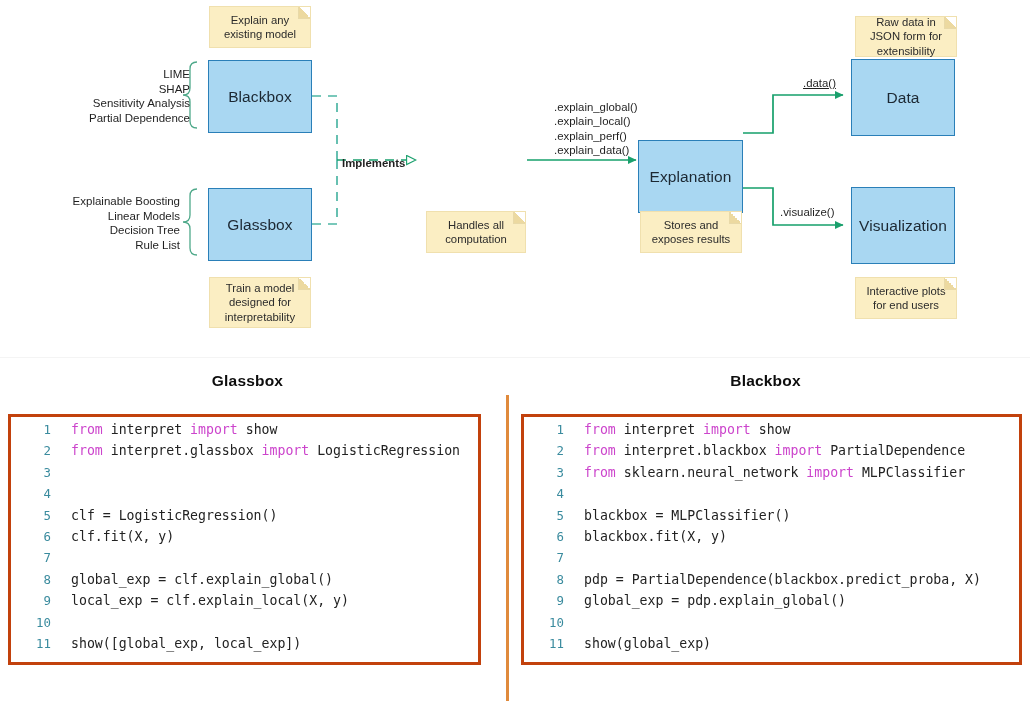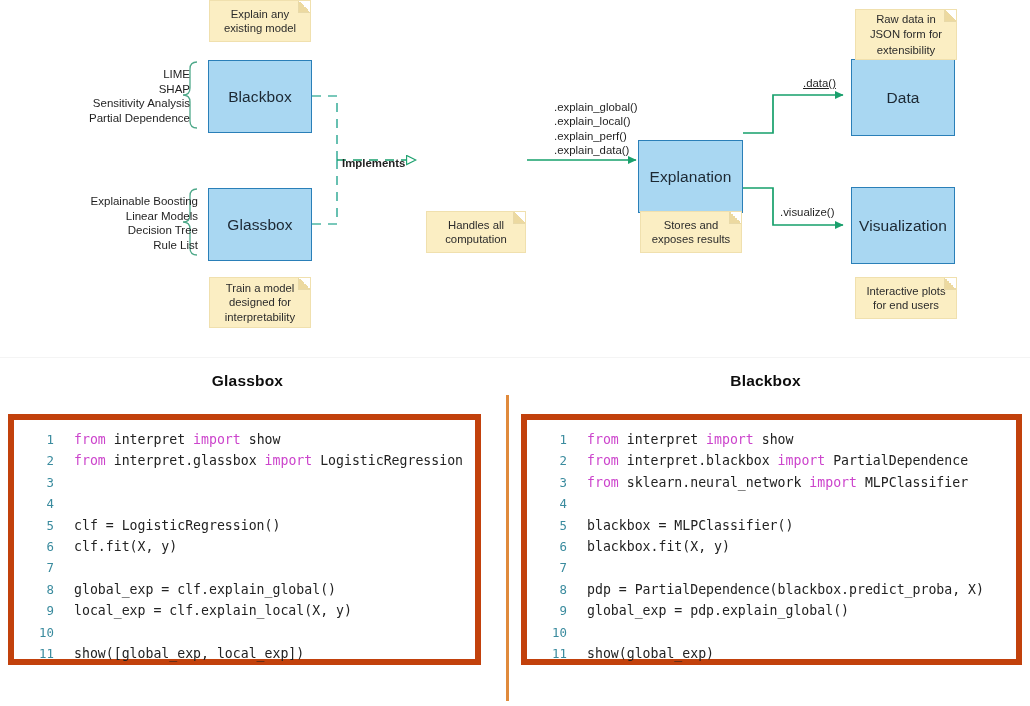--- a/index.html
+++ b/index.html
@@ -113,22 +113,22 @@
     left: 506px;
     top: 35px;
     width: 3px;
     height: 306px;
     background: #e08a3c;
   }
   .codeblock {
     position: absolute;
     box-sizing: border-box;
     background: #ffffff;
-    border: 6px solid #c2410c;
-    padding: 9px 0 8px 0;
+    border: 3px solid #c2410c;
+    padding: 2px 0 8px 0;
     font-family: "DejaVu Sans Mono", "Liberation Mono", monospace;
     font-size: 13.2px;
     line-height: 21.4px;
     white-space: pre;
   }
   .crow { display: block; height: 21.4px; }
   .lnum {
     display: inline-block;
     width: 40px;
     text-align: right;
@@ -194,21 +194,21 @@
   </div>
 
   <div class="node" style="left:851px;top:59px;width:104px;height:77px;">
     <span>Data</span>
   </div>
 
   <div class="node" style="left:851px;top:187px;width:104px;height:77px;">
     <span>Visualization</span>
   </div>
 
-  <div class="note" style="left:209px;top:0;width:102px;height:42px;">
+  <div class="note" style="left:209px;top:6px;width:102px;height:42px;">
     <span class="fold"></span>
     <span class="note-line">Explain any</span>
     <span class="note-line">existing model</span>
   </div>
 
   <div class="note" style="left:209px;top:277px;width:102px;height:51px;">
     <span class="fold"></span>
     <span class="note-line">Train a model</span>
     <span class="note-line">designed for</span>
     <span class="note-line">interpretability</span>
@@ -219,41 +219,41 @@
     <span class="note-line">Handles all</span>
     <span class="note-line">computation</span>
   </div>
 
   <div class="note" style="left:640px;top:211px;width:102px;height:42px;">
     <span class="fold"></span>
     <span class="note-line">Stores and</span>
     <span class="note-line">exposes results</span>
   </div>
 
-  <div class="note" style="left:855px;top:9px;width:102px;height:51px;justify-content:space-between;">
+  <div class="note" style="left:855px;top:16px;width:102px;height:41px;">
     <span class="fold"></span>
     <span class="note-line">Raw data in</span>
     <span class="note-line">JSON form for</span>
     <span class="note-line">extensibility</span>
   </div>
 
   <div class="note" style="left:855px;top:277px;width:102px;height:42px;text-align:right;">
     <span class="fold"></span>
     <span class="note-line">Interactive plots</span>
     <span class="note-line">for end users</span>
   </div>
 
   <div class="brace-label" style="left:20px;top:67px;width:170px;">
     <span class="note-line">LIME</span>
     <span class="note-line">SHAP</span>
     <span class="note-line">Sensitivity Analysis</span>
     <span class="note-line">Partial Dependence</span>
   </div>
 
-  <div class="brace-label" style="left:18px;top:194px;width:180px;">
+  <div class="brace-label" style="left:0;top:194px;width:180px;">
     <span class="note-line">Explainable Boosting</span>
     <span class="note-line">Linear Models</span>
     <span class="note-line">Decision Tree</span>
     <span class="note-line">Rule List</span>
   </div>
 
   <div class="edge-label" style="left:342px;top:156px;font-weight:bold;">
     <span class="el">Implements</span>
   </div>
 

